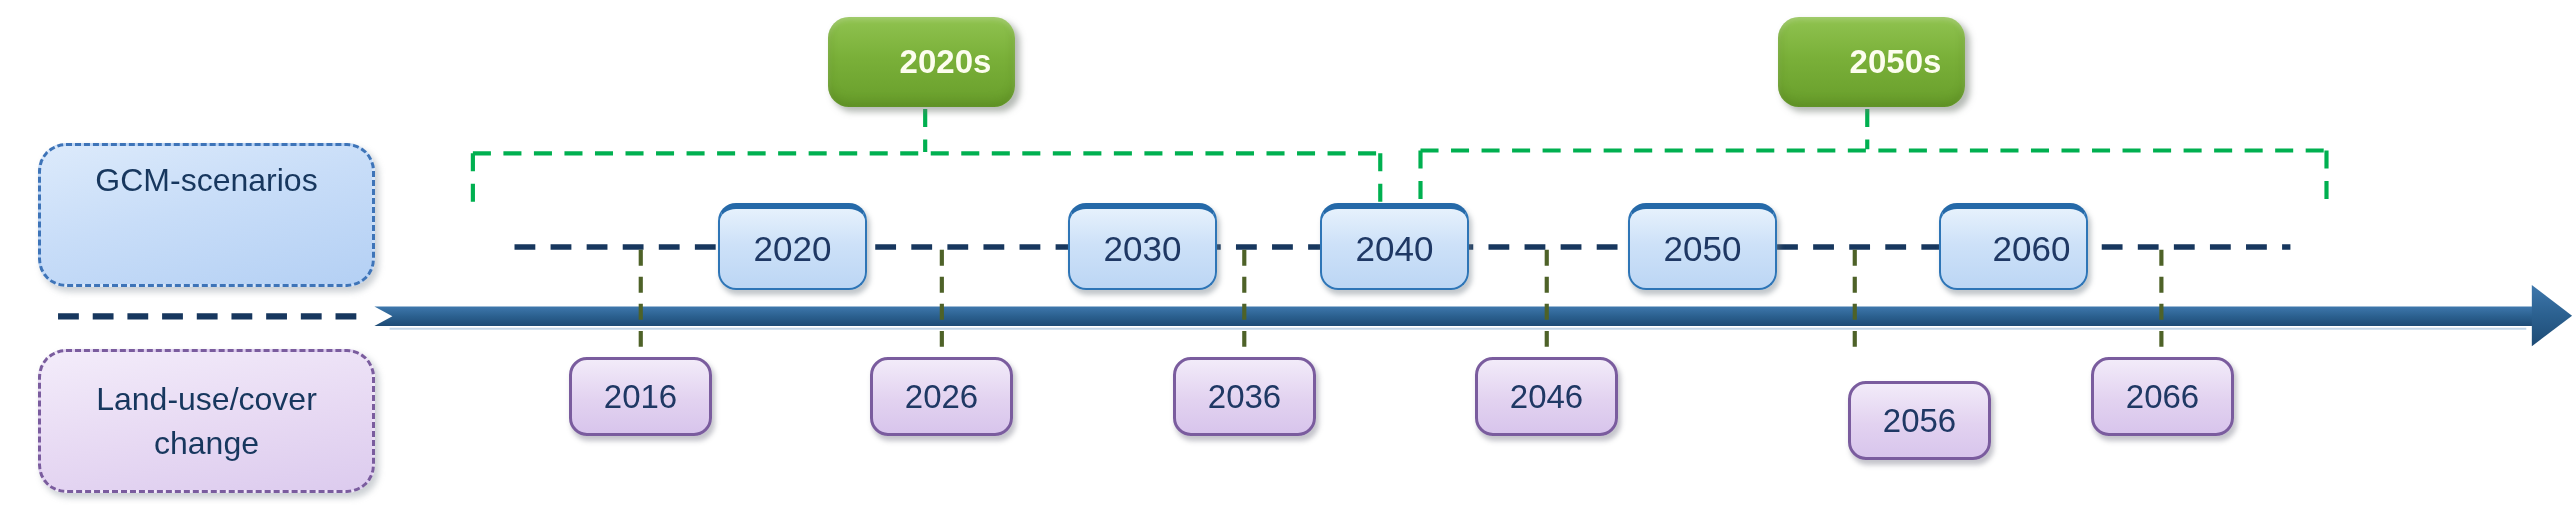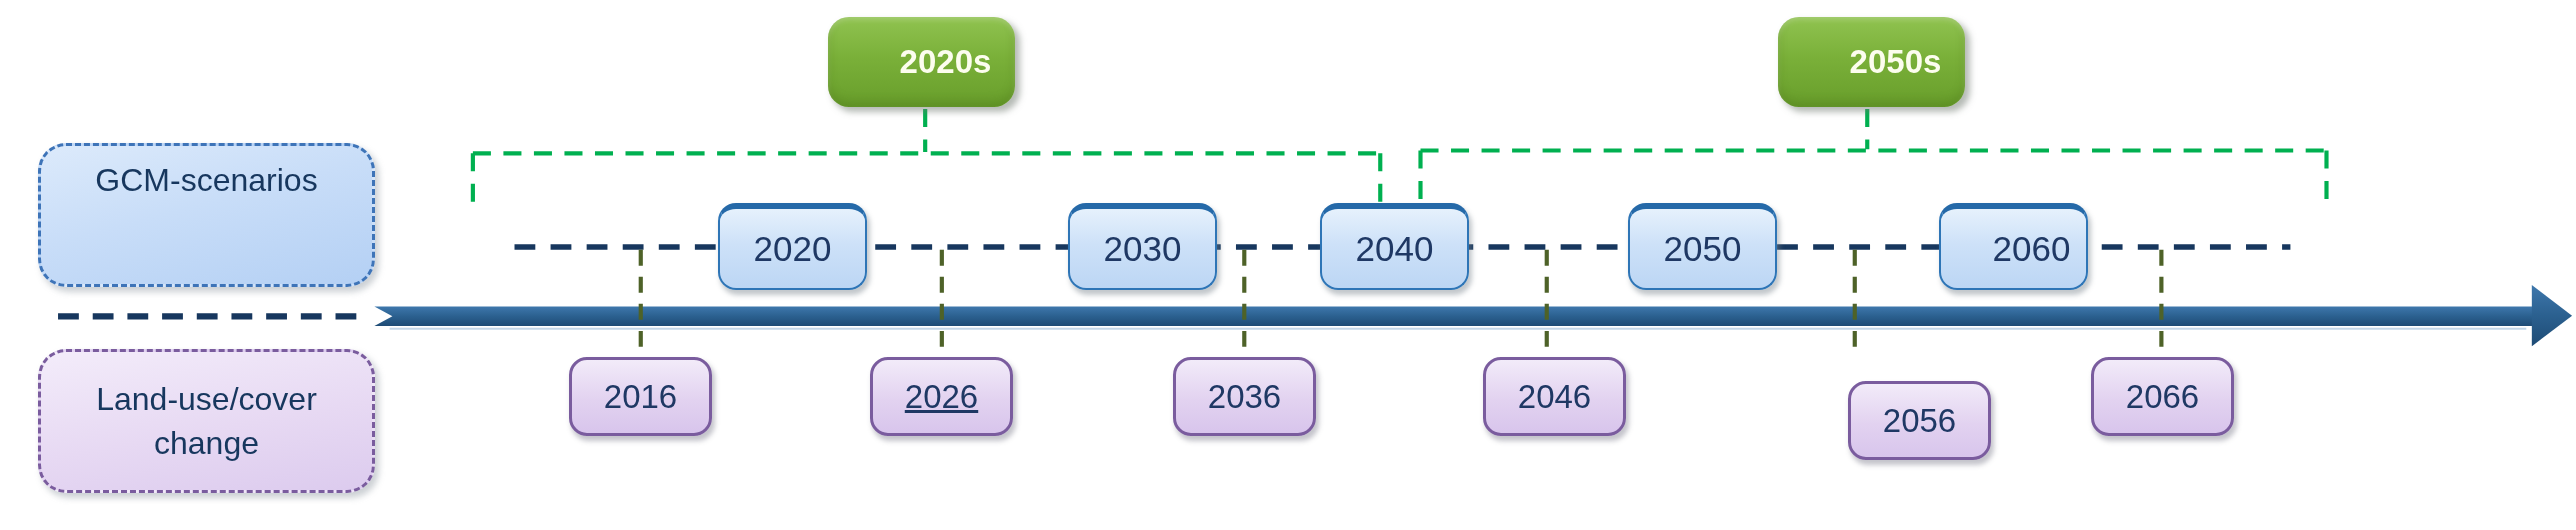--- a/index.html
+++ b/index.html
@@ -165,27 +165,27 @@
   <div class="box year-blue" style="left:1628px;">
     <span>2050</span>
   </div>
   <div class="box year-blue" style="left:1939px;padding-left:36px;">
     <span>2060</span>
   </div>
 
   <div class="box year-purple" style="left:569px;">
     <span>2016</span>
   </div>
-  <div class="box year-purple" style="left:870px;text-decoration:underline;">
+  <div class="box year-purple" style="left:870px;">
     <span>2026</span>
   </div>
   <div class="box year-purple" style="left:1173px;text-align:center;">
     <span>2036</span>
   </div>
-  <div class="box year-purple" style="left:1475px;margin-left:8px;">
+  <div class="box year-purple" style="left:1475px;">
     <span>2046</span>
   </div>
   <div class="box year-purple" style="left:1848px;margin-top:24px;">
     <span>2056</span>
   </div>
   <div class="box year-purple" style="left:2091px;">
     <span>2066</span>
   </div>
 
 </div>

